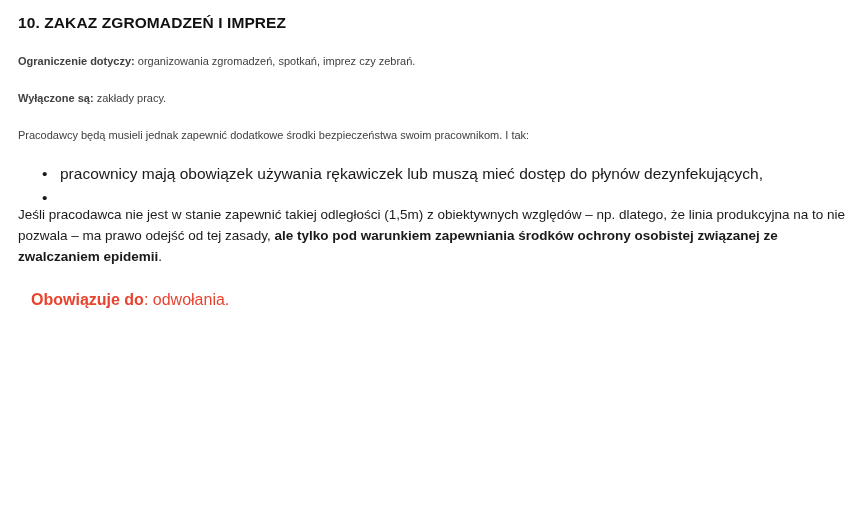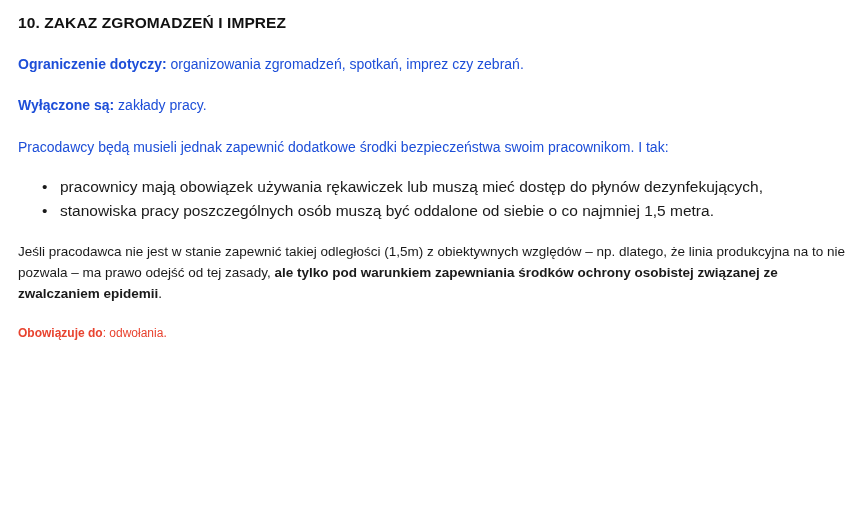--- a/index.html
+++ b/index.html
@@ -22,24 +22,24 @@
     padding: 14px 18px 0 18px;
   }
   .heading {
     font-size: 15.5px;
     font-weight: bold;
     letter-spacing: 0.1px;
     margin: 0 0 22px 0;
     color: #111111;
   }
   p.para {
-    font-size: 14px;
+    font-size: 11px;
     line-height: 1.45;
     margin: 0 0 21px 0;
-    color: #1d4ed8;
+    color: #404040;
   }
   p.para .lead {
     font-weight: bold;
   }
   p.para-tight {
     margin-bottom: 19px;
   }
   .bullets {
     margin: 0 0 20px 0;
     padding-left: 24px;
@@ -68,23 +68,23 @@
   }
   .note b {
     font-weight: bold;
   }
   .closing {
     font-size: 15.5px;
     line-height: 1.45;
     margin: 0 0 22px 0;
   }
   .validity {
-    font-size: 12px;
+    font-size: 16px;
     line-height: 1.45;
-    margin: 0;
+    margin: 13px;
   }
   .validity .label {
     font-weight: bold;
     color: #e8432f;
   }
   .validity .value {
     color: #e8432f;
   }
 </style>
 </head>
@@ -105,21 +105,20 @@
 
   <p class="para para-tight">Pracodawcy będą musieli jednak zapewnić dodatkowe środki bezpieczeństwa swoim pracownikom. I tak:</p>
 
   <ul class="bullets">
     <li>
       <span class="dot">•</span>
       <span>pracownicy mają obowiązek używania rękawiczek lub muszą mieć dostęp do płynów dezynfekujących,</span>
     </li>
     <li>
       <span class="dot">•</span>
-      <span>stanowiska pracy poszczególnych osób muszą być oddalone od siebie o co najmniej 1,5 metra.</span>
     </li>
   </ul>
 
   <p class="note">
     <span>Jeśli pracodawca nie jest w stanie zapewnić takiej odległości (1,5m) z obiektywnych względów – np. dlatego, że linia produkcyjna na to nie pozwala – ma prawo odejść od tej zasady, </span><b>ale tylko pod warunkiem zapewniania środków ochrony osobistej związanej ze zwalczaniem epidemii</b><span>.</span>
   </p>
 
 
   <p class="validity">
     <span class="label">Obowiązuje do</span><span class="value">: odwołania.</span>

